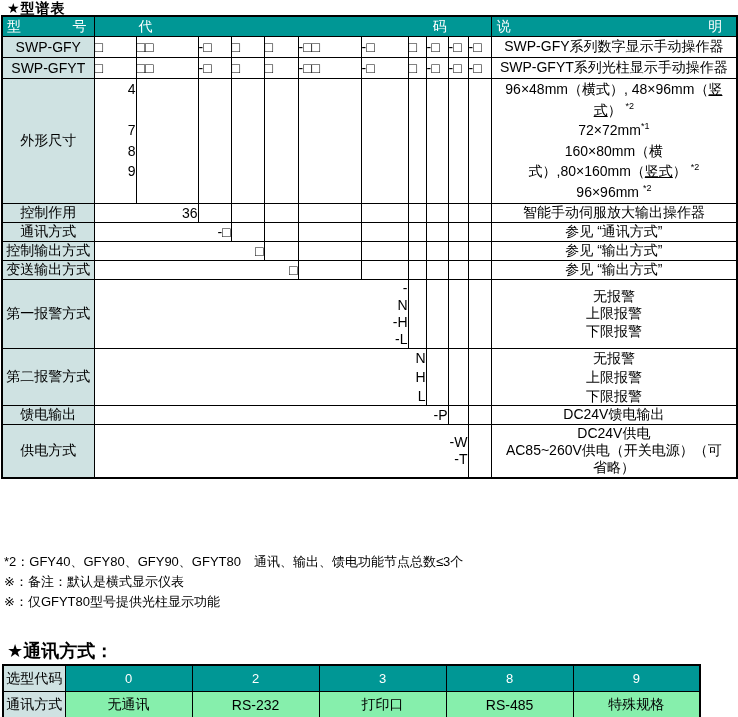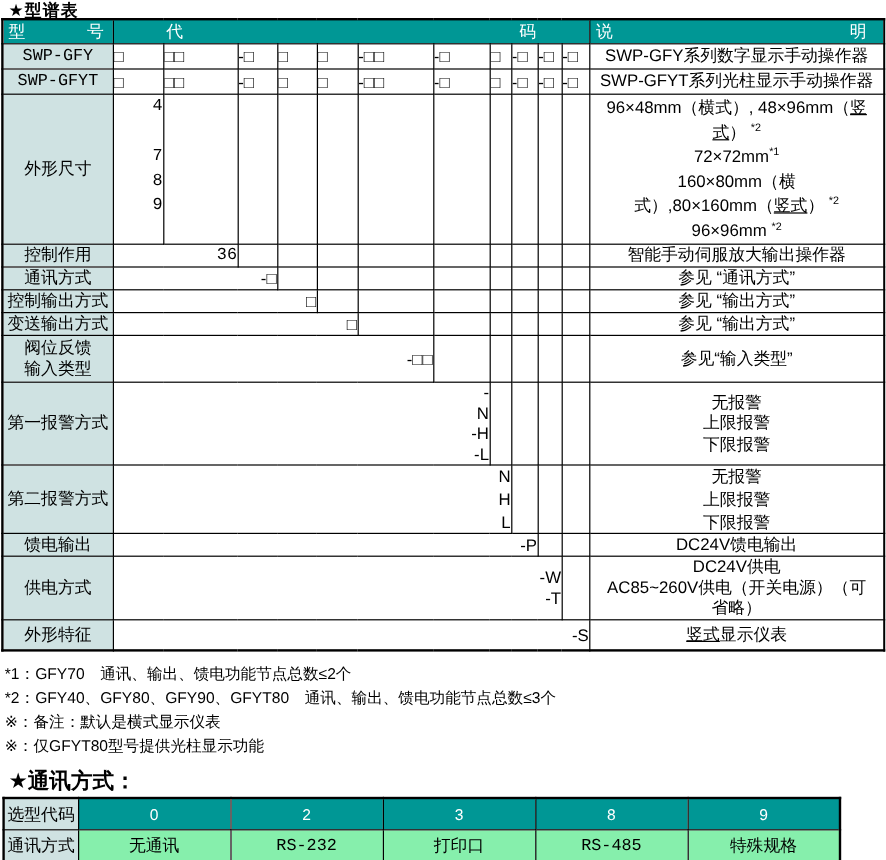--- a/index.html
+++ b/index.html
@@ -6,21 +6,21 @@
   #stage{position:relative;width:738px;height:717px;background:#fff;overflow:hidden;
          font-family:"Liberation Sans","DejaVu Sans",sans-serif;color:#000;}
   .title{position:absolute;left:7px;top:0px;font-size:14px;font-weight:bold;letter-spacing:1px;}
   table{border-collapse:collapse;table-layout:fixed;}
   table.spec{position:absolute;left:1px;top:15px;width:735px;border:2px solid #000;}
   table.spec td{border:1px solid #000;padding:0;overflow:hidden;vertical-align:middle;font-size:14px;}
   .hrow td{background:var(--teal,#009795);color:#fff;}
   .spread{display:flex;justify-content:space-between;align-items:center;height:19px;border:none;}
   td.hwrap{padding:0;}
   .lbl{background:var(--labelbg,#cfe2e2);text-align:center;font-size:14px;}
-  .mono{font-family:Liberation Mono, monospace;font-size:13px;}
+  .mono{font-family:Liberation Sans, sans-serif;font-size:13px;}
   .code{text-align:left;padding-left:3px;font-size:13px;}
   .tr{text-align:right;padding-right:2px;padding-left:0;}
   .top{vertical-align:top;}
   .desc{text-align:center;padding-left:4px;font-size:14px;white-space:nowrap;}
   .lh20 div{height:20.6px;line-height:20.6px;white-space:nowrap;}
   .lh17 div{height:17.2px;line-height:17.2px;white-space:nowrap;}
   .lh18 div{height:18.6px;line-height:18.6px;white-space:nowrap;}
   .fs13{font-size:13px;}
   .u{text-decoration:underline;}
   sup{font-size:9px;vertical-align:super;line-height:0;}
@@ -190,33 +190,20 @@
       <td class="code tr" colspan="5">□</td>
       <td class="code"></td>
       <td class="code"></td>
       <td class="code"></td>
       <td class="code"></td>
       <td class="code"></td>
       <td class="code"></td>
       <td class="desc">参见 “输出方式”</td>
     </tr>
 
-    <tr class="r39">
-      <td class="lbl">
-            <div>阀位反馈</div>
-            <div>输入类型</div>
-          </td>
-      <td class="code tr" colspan="6">-□□</td>
-      <td class="code"></td>
-      <td class="code"></td>
-      <td class="code"></td>
-      <td class="code"></td>
-      <td class="code"></td>
-      <td class="desc">参见“输入类型”</td>
-    </tr>
 
     <tr class="r69">
       <td class="lbl">第一报警方式</td>
       <td class="code tr top lh17" colspan="7">
             <div>-</div>
             <div>N</div>
             <div>-H</div>
             <div>-L</div>
           </td>
       <td class="code"></td>
@@ -262,32 +249,24 @@
             <div>-T</div>
           </td>
       <td class="code"></td>
       <td class="desc top lh17 fs13">
             <div>DC24V供电</div>
             <div>AC85~260V供电（开关电源）（可</div>
             <div>省略）</div>
           </td>
     </tr>
 
-    <tr class="r26">
-      <td class="lbl">外形特征</td>
-      <td class="code tr" colspan="11">-S</td>
-      <td class="desc">
-            <div><span class="u">竖式</span><span>显示仪表</span></div>
-          </td>
-    </tr>
   </tbody>
     </table>
 
   <div class="notes">
-    <div>*1：GFY70　通讯、输出、馈电功能节点总数≤2个</div>
     <div>*2：GFY40、GFY80、GFY90、GFYT80　通讯、输出、馈电功能节点总数≤3个</div>
     <div>※：备注：默认是横式显示仪表</div>
     <div>※：仅GFYT80型号提供光柱显示功能</div>
   </div>
 
   <div class="comm-title">★通讯方式：</div>
 
   <table class="comm">
     <colgroup>
       <col style="width:62px">

